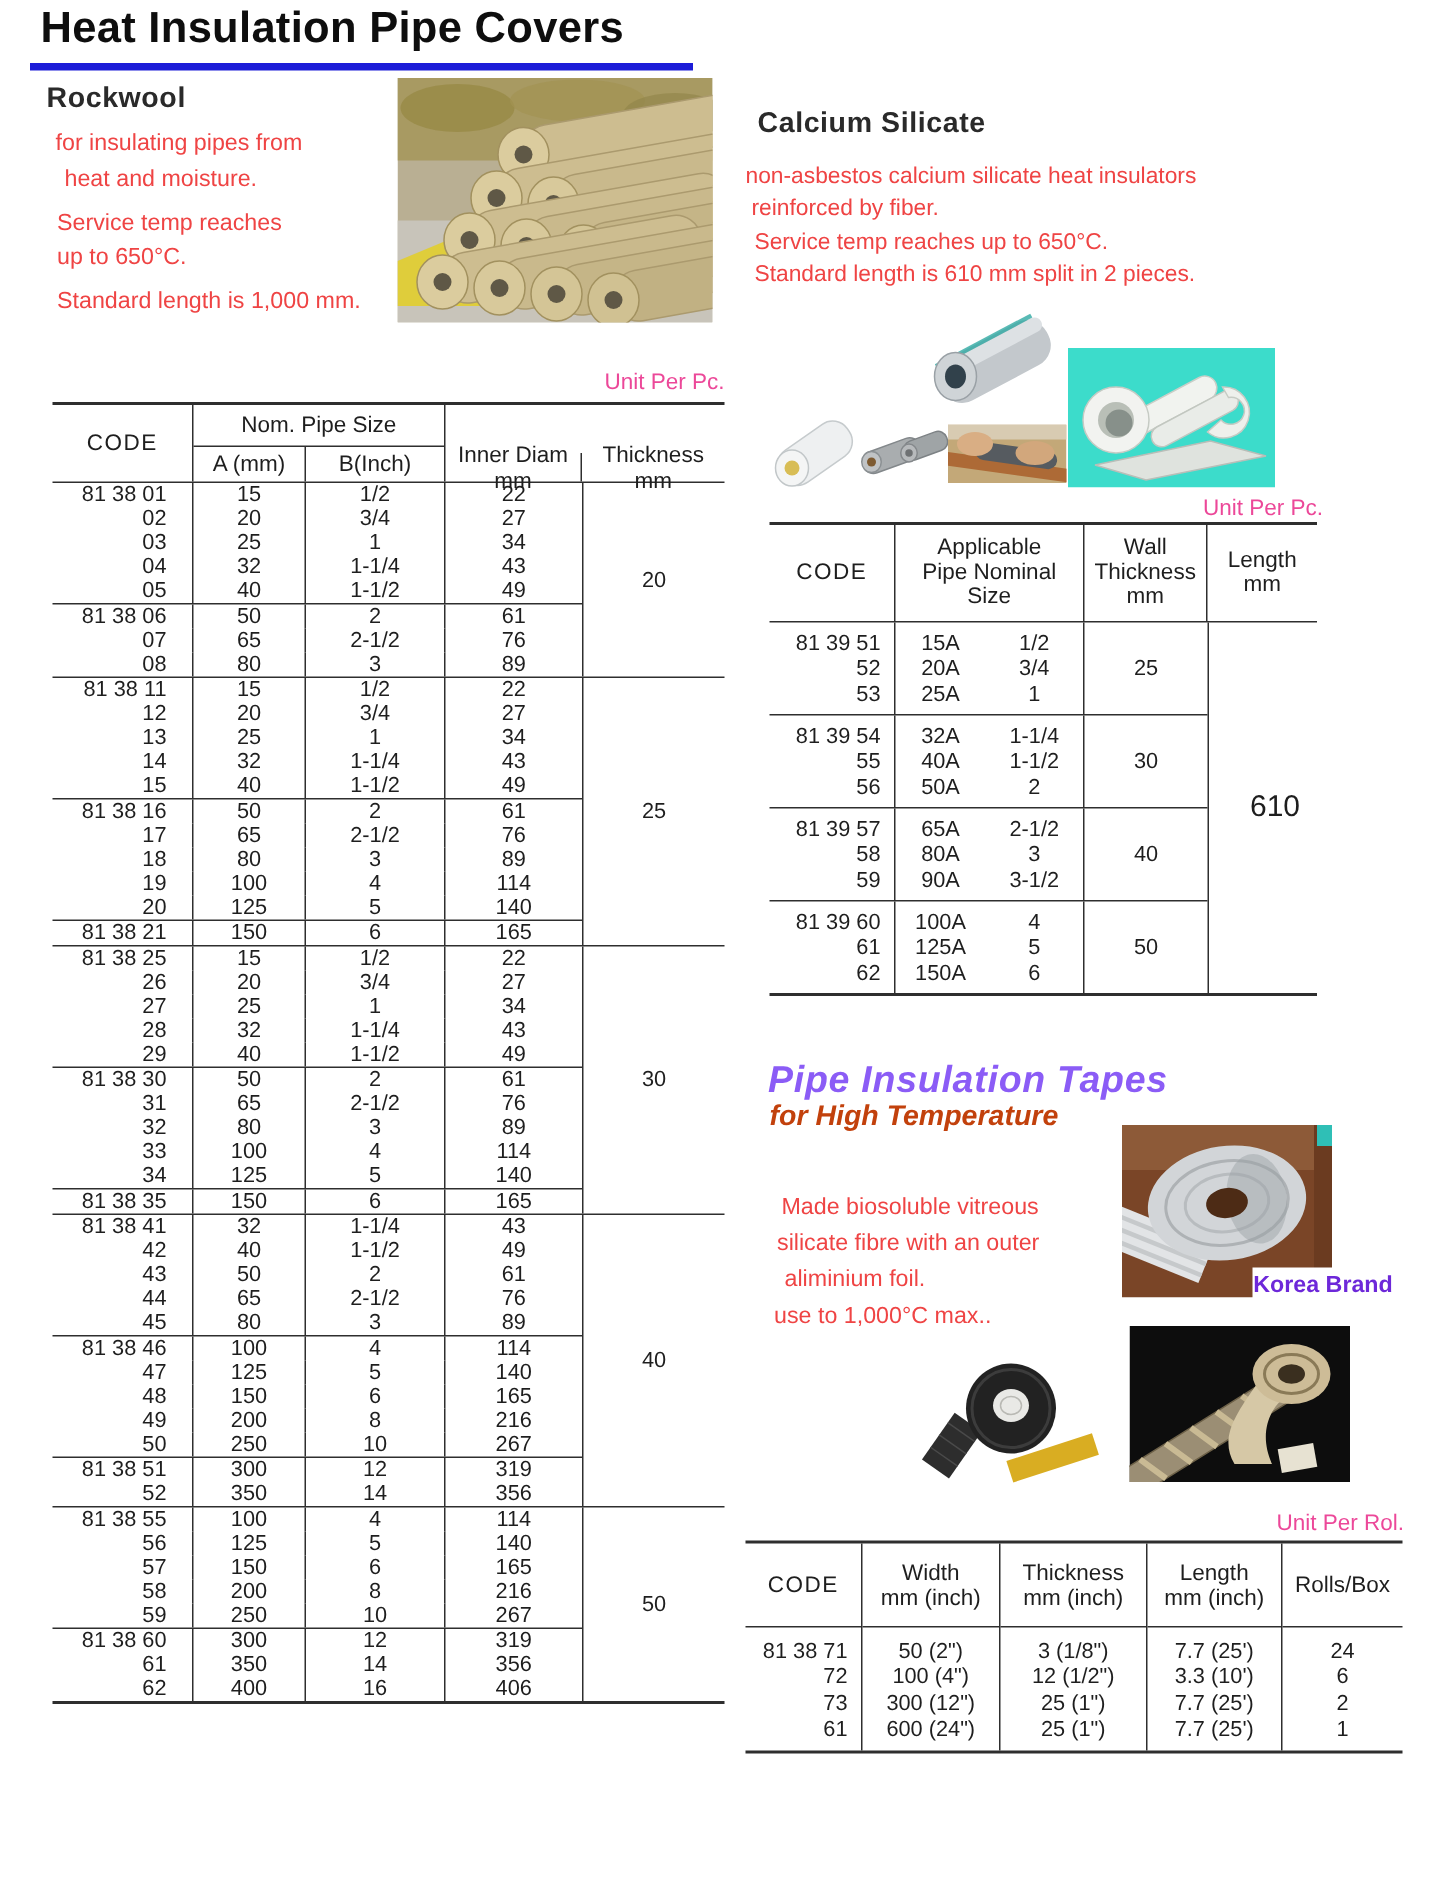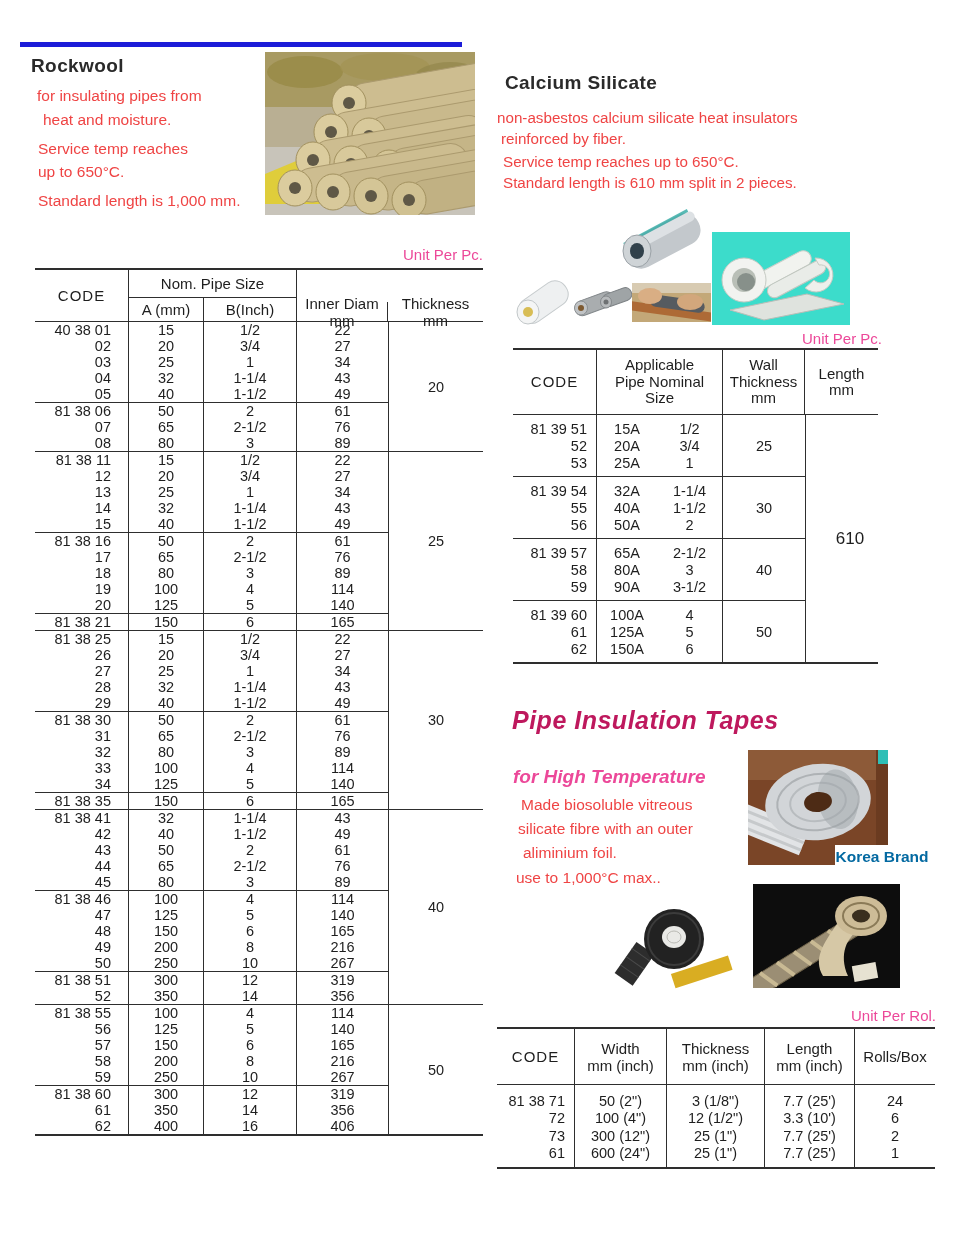--- a/index.html
+++ b/index.html
@@ -10,22 +10,22 @@
   }
   .abs { position: absolute; }
   .t { position: absolute; font-size: 15.5px; color: #ef4444; white-space: nowrap; }
 
   
   .title { position: absolute; left: 27px; top: 3px; font-size: 29px; font-weight: bold; color: #0e0e0e; letter-spacing: 0.2px; }
   .title-underline { position: absolute; left: 20px; top: 42px; width: 442px; height: 5px; background: #1c1cd8; }
 
   
   .sec-head { position: absolute; font-size: 19px; font-weight: bold; color: #2a2a2a; letter-spacing: 0.4px; }
-  .tape-head { position: absolute; left: 512px; top: 706px; font-size: 25px; font-weight: bold; font-style: italic; color: #be185d; letter-spacing: 0.5px; }
-  .tape-sub  { position: absolute; left: 513px; top: 734px; font-size: 19px; font-weight: bold; font-style: italic; color: #ec4899; margin-top: 32px; }
+  .tape-head { position: absolute; left: 512px; top: 706px; font-size: 25px; font-weight: bold; font-style: italic; color: #8b5cf6; letter-spacing: 0.5px; }
+  .tape-sub  { position: absolute; left: 513px; top: 734px; font-size: 19px; font-weight: bold; font-style: italic; color: #c2410c; }
 
   
   .unit { position: absolute; font-size: 15px; color: #ec4899; text-align: right; }
 
   
   .lt { position: absolute; left: 35px; top: 268px; width: 448px; color: #1e1e1e; }
   .lt-head { display: flex; height: 54px; border-top: 2px solid #2e2e2e; border-bottom: 1.5px solid #2e2e2e; font-size: 15px; }
   .lt-h-code { width: 94px; border-right: 1.3px solid #2e2e2e; display: flex; align-items: center; justify-content: center; letter-spacing: 1px; }
   .lt-h-nom { width: 168px; border-right: 1.3px solid #2e2e2e; display: flex; flex-direction: column; }
   .lt-h-nom-top { height: 28px; border-bottom: 1.3px solid #2e2e2e; display: flex; align-items: center; justify-content: center; }
@@ -59,46 +59,47 @@
   .cs-body { display: flex; border-bottom: 2px solid #2e2e2e; }
   .cs-groupswrap { width: 292px; }
   .cs-group { display: flex; }
   .cs-group.sep { border-top: 1.4px solid #2e2e2e; }
   .cs-code { width: 84px; border-right: 1.3px solid #2e2e2e; padding: 5px 0; }
   .cs-code .cs-cell { height: 17px; display: flex; align-items: center; justify-content: flex-end; padding-right: 9px; font-size: 14.5px; }
   .cs-app { width: 126px; border-right: 1.3px solid #2e2e2e; padding: 5px 0; }
   .cs-app-row { height: 17px; display: grid; grid-template-columns: 60px 1fr; align-items: center; font-size: 14.5px; }
   .cs-app-row span { text-align: center; }
   .cs-wall { flex: 1; display: flex; align-items: center; justify-content: center; font-size: 14.5px; }
-  .cs-length { flex: 1; border-left: 1.3px solid #2e2e2e; display: flex; align-items: center; justify-content: center; font-size: 17px; padding-left: 16px; }
+  .cs-length { flex: 1; border-left: 1.3px solid #2e2e2e; display: flex; align-items: center; justify-content: center; font-size: 20px; padding-left: 16px; }
 
   
   .tt { position: absolute; left: 497px; top: 1027px; width: 438px; display: flex; border-top: 2px solid #2e2e2e; border-bottom: 2px solid #2e2e2e; color: #1e1e1e; }
   .tt-col { display: flex; flex-direction: column; }
   .ttc0 { width: 78px; border-right: 1.3px solid #2e2e2e; }
   .ttc1 { width: 92px; border-right: 1.3px solid #2e2e2e; }
   .ttc2 { width: 98px; border-right: 1.3px solid #2e2e2e; }
   .ttc3 { width: 90px; border-right: 1.3px solid #2e2e2e; }
   .ttc4 { flex: 1; }
   .tt-h { height: 56px; border-bottom: 1.5px solid #2e2e2e; display: flex; flex-direction: column; align-items: center; justify-content: center; line-height: 17px; font-size: 15px; }
   .ttc0 .tt-h { letter-spacing: 1px; }
   .tt-cells { padding: 7px 0 5px; }
   .tt-cell { height: 17.5px; display: flex; align-items: center; justify-content: center; font-size: 14.5px; }
   .ttc0 .tt-cell { justify-content: flex-end; padding-right: 9px; }
 
   
   .brand { position: absolute; left: 835px; top: 845px; width: 94px; height: 23px; background: #fff;
-           display: flex; align-items: center; justify-content: center; font-size: 15.5px; font-weight: bold; color: #0369a1; z-index: 3; }
+           display: flex; align-items: center; justify-content: center; font-size: 15.5px; font-weight: bold; color: #6d28d9; z-index: 3; }
   svg { display: block; }
 </style>
 </head>
 <body>
 
 <div class="page">
 
+  <div class="title">Heat Insulation Pipe Covers</div>
   <div class="title-underline"></div>
 
   <div class="sec-head" style="left:31px;top:55px;">Rockwool</div>
   <div class="t" style="left:37px;top:87px;">for  insulating  pipes from</div>
   <div class="t" style="left:43px;top:111px;">heat and moisture.</div>
   <div class="t" style="left:38px;top:140px;">Service temp  reaches</div>
   <div class="t" style="left:38px;top:163px;">up to 650°C.</div>
   <div class="t" style="left:38px;top:192px;">Standard length is 1,000 mm.</div>
 
   <div class="abs" style="left:265px;top:52px;">
@@ -260,21 +261,21 @@
       <div class="lt-h-thick lt-h-stack">
         <span>Thickness</span>
         <span>mm</span>
       </div>
     </div>
     <div class="lt-body">
         <div class="lt-group">
           <div class="lt-left">
             <div class="lt-sub">
               <div class="lt-row">
-                <div class="lt-cell lc0">40 38 01</div>
+                <div class="lt-cell lc0">81 38 01</div>
                 <div class="lt-cell lc1">15</div>
                 <div class="lt-cell lc2">1/2</div>
                 <div class="lt-cell lc3">22</div>
               </div>
               <div class="lt-row">
                 <div class="lt-cell lc0">02</div>
                 <div class="lt-cell lc1">20</div>
                 <div class="lt-cell lc2">3/4</div>
                 <div class="lt-cell lc3">27</div>
               </div>

